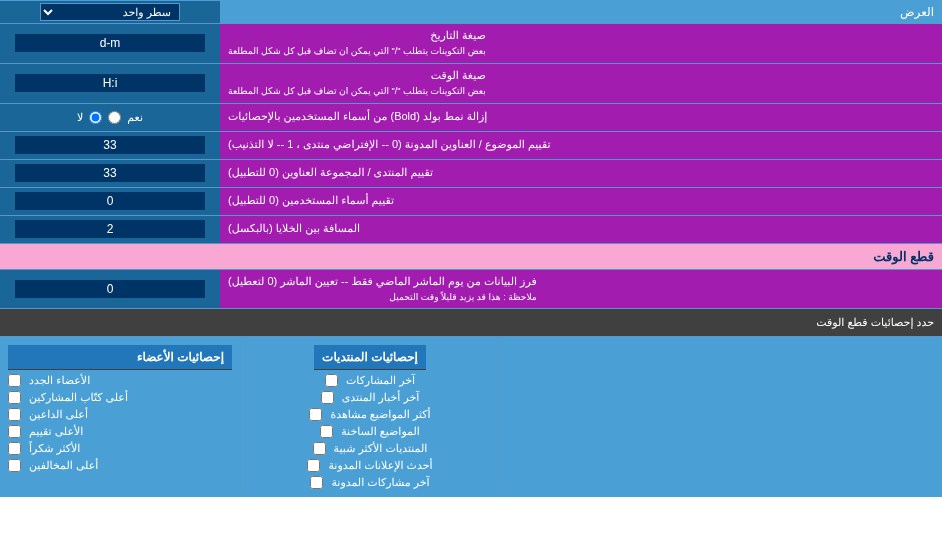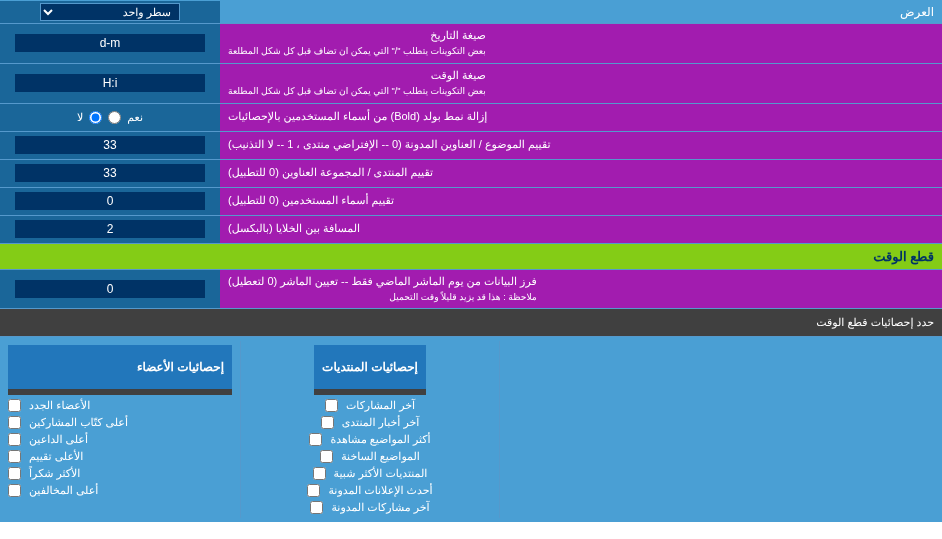--- a/index.html
+++ b/index.html
@@ -48,21 +48,21 @@
       color: #fff;
       border: none;
       padding: 2px 6px;
       font-size: 12px;
       width: 90%;
       text-align: center;
       direction: ltr;
     }
 
     .section-header {
-      background: #84cc16;
+      background: #f9a8d4;
       color: #003366;
       font-weight: bold;
       font-size: 13px;
       padding: 5px 8px;
       text-align: right;
       border-bottom: 1px solid #5599cc;
     }
 
     .radio-row {
       display: flex;
@@ -118,23 +118,23 @@
 
     .checkbox-item input[type="checkbox"] {
       cursor: pointer;
     }
 
     .col-header {
       color: #fff;
       font-weight: bold;
       font-size: 12px;
       text-align: right;
-      padding: 15px 8px;
+      padding: 5px 8px;
       background: #2277bb;
-      border-bottom: 6px solid #404040;
+      border-bottom: 1px solid #404040;
     }
 
     .num-input {
       background: #003366;
       color: #fff;
       border: none;
       padding: 2px 6px;
       font-size: 12px;
       width: 80px;
       text-align: center;

